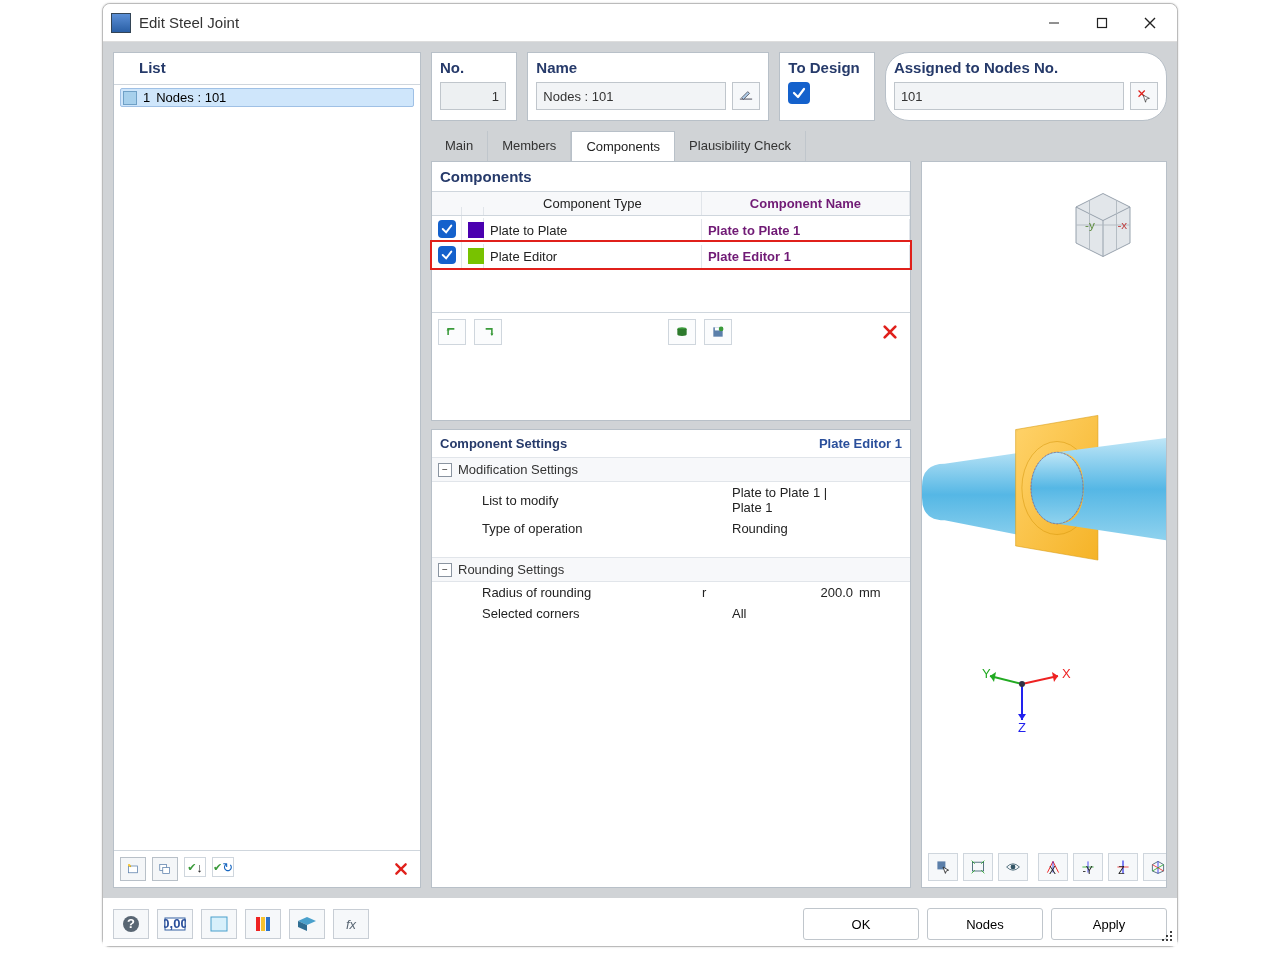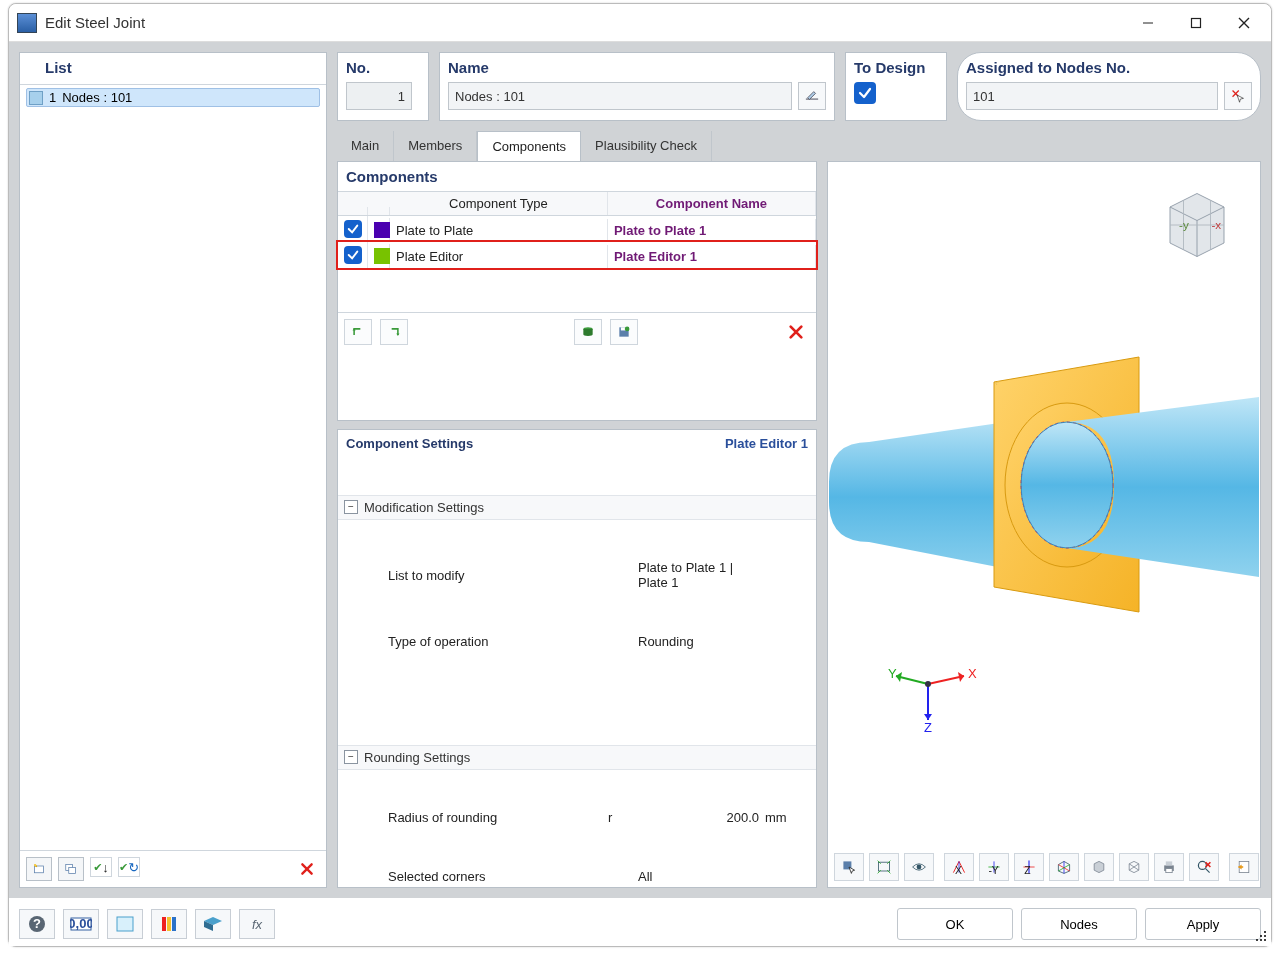--- a/index.html
+++ b/index.html
@@ -1,17 +1,17 @@
 <!DOCTYPE html>
 <html><head>
 <meta charset="utf-8">
 <style>
   * { box-sizing: border-box; font-family: "Segoe UI", Arial, sans-serif; font-size: 13px; }
   body { margin: 0; background: #fff; width: 1280px; height: 960px; overflow: hidden; }
-  .window { width: 1264px; height: 944px; margin: 3px auto; border: 1px solid #bbb; border-radius: 8px; background: #fff; display: flex; flex-direction: column; box-shadow: 0 0 2px rgba(0,0,0,0.2);}
+  .window { width: 1076px; height: 944px; margin: 3px auto; border: 1px solid #bbb; border-radius: 8px; background: #fff; display: flex; flex-direction: column; box-shadow: 0 0 2px rgba(0,0,0,0.2);}
   .titlebar { height: 38px; display: flex; align-items: center; padding: 0 4px 0 8px; border-bottom: 1px solid #ddd; background:#fff; border-radius:8px 8px 0 0;}
   .titlebar .app-icon { width:20px; height:20px; background: linear-gradient(#5b8fd6,#2a5fa5); border:1px solid #345; margin-right:8px; }
   .titlebar .title { color:#333; font-size:15px; flex:1; }
   .winbtns { display:flex; gap:2px;}
   .winbtn { width:46px; height:30px; display:flex; align-items:center; justify-content:center; background:transparent; border:none; color:#222;}
   .winbtn svg { width:12px; height:12px; }
 
   .body { flex:1; display:flex; flex-direction:column; background:#d0d3d6; padding:10px; gap:10px;}
   .content-row { flex:1; display:flex; gap:10px; min-height:0;}
   .left-panel { width:308px; background:#fff; border:1px solid #b8c0c8; display:flex; flex-direction:column;}
@@ -271,21 +271,21 @@
                   </button>
                 <div class="spacer"></div>
                 <button class="tiny noborder red-x">
                     <svg width="18" height="18" viewBox="0 0 18 18">
                       <path d="M3 3 L15 15 M15 3 L3 15" stroke="#e0201b" stroke-width="3" stroke-linecap="round"></path>
                     </svg>
                   </button>
               </div>
             </div>
 
-            <div class="panel settings" style="flex:1;justify-content:space-between;">
+            <div class="panel settings" style="flex:1;">
               <div class="hdr">
                 <span>Component Settings</span>
                 <span class="right">Plate Editor 1</span>
               </div>
               <div class="group-hdr">
                 <div class="collapse">−</div>
                 <span>Modification Settings</span>
               </div>
               <div class="kv">
                 <span>List to modify</span>

